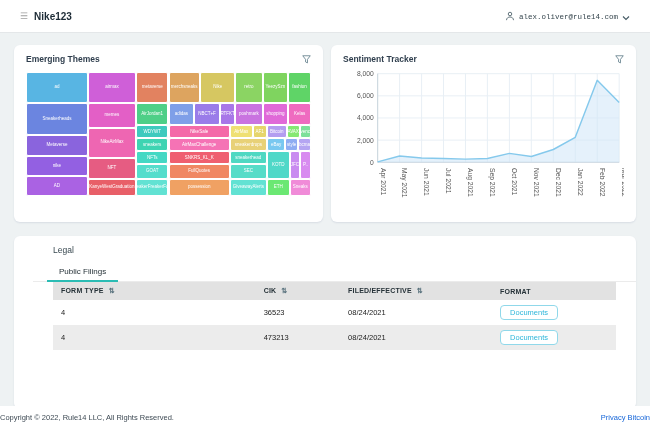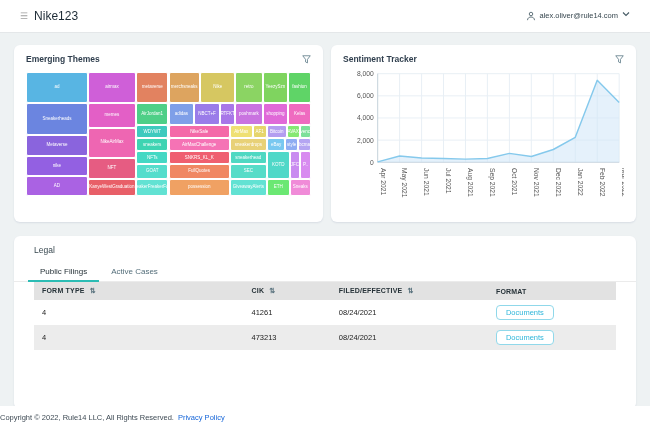--- a/index.html
+++ b/index.html
@@ -11,29 +11,30 @@
     color:#263238;
   }
   
   header {
     height:33px; background:#fff; border-bottom:1px solid #e4e7e9;
     display:flex; align-items:center; justify-content:space-between;
     padding:0 20px;
   }
   .brand { display:flex; align-items:center; gap:6px; }
   .menu-icon { color:#9e9e9e; font-size:9px; line-height:1; cursor:pointer; }
-  .brand-name { font-size:12px; font-weight:400; color:#1d2b36; }
-  .user { display:flex; align-items:flex-start; gap:4px; cursor:pointer; }
+  .brand-name { font-size:10px; font-weight:700; color:#1d2b36; }
+  .user { display:flex; align-items:flex-end; gap:4px; cursor:pointer;font-family:Liberation Mono, monospace; }
   .user-email { font-size:7.5px; color:#37474f; }
   
   main { padding:12px 14px 0; }
   .row { display:flex; gap:8px; }
   .card {
     background:#fff; border-radius:6px;
     box-shadow:0 1px 2px rgba(16,36,94,.10);
+    padding-left:19px;
   }
   .card.small { height:177px; padding:9px 12px; }
   .card.themes { width:309px; }
   .card.sentiment { flex:1; }
   .card-head { display:flex; align-items:center; justify-content:space-between; }
   .card-head h2 { font-size:8.5px; font-weight:700; color:#2f3e4d; }
   .funnel { cursor:pointer; }
   
   #treemap { position:relative; height:124px; margin-top:8px; }
   .tile {
@@ -67,21 +68,21 @@
   tbody td { padding:5px 8px; font-size:7.5px; color:#212121; }
   tbody tr:nth-child(even) { background:#ececec; }
   .doc-btn {
     border:1px solid #90d8ea; color:#2fb6da; background:#fff;
     border-radius:4px; padding:2px 9px; font-size:7.5px;
     font-family:inherit; cursor:pointer;
   }
   
   footer {
     position:absolute; left:0; right:0; bottom:0; height:22px; background:#fff;
-    display:flex; align-items:center; justify-content:flex-start; gap:4px;
+    display:flex; align-items:center; justify-content:space-between; gap:4px;
     font-size:7.5px; color:#3e4a54;
   }
   footer a { color:#1565d8; text-decoration:none; cursor:pointer; }
 </style>
 </head>
 <body>
 
 <header>
   <div class="brand">
     <span class="menu-icon">☰</span>
@@ -211,45 +212,44 @@
             <polyline points="36,99.655 58.81818181818181,93.56 81.63636363636363,95.63 104.45454545454545,96.09 127.27272727272727,96.78 150.0909090909091,96.205 172.9090909090909,90.8 195.72727272727272,94.02 218.54545454545453,86.775 241.36363636363637,74.125 264.1818181818182,14.900000000000006 287,37.9" fill="none" stroke="#85c9ec" stroke-width="1.5" stroke-linejoin="round"></polyline>
           </svg>
         </div>
     </section>
   </div>
 
   <section class="card legal">
     <h2 class="legal-title">Legal</h2>
     <div class="tabs" id="tabs">
         <div class="tab active">Public Filings</div>
-        <div class="tab">Active Cases</div>
       </div>
     <table id="filings-table">
         <thead>
           <tr>
             <th style="width: 36%;">FORM TYPE<span class="sort-glyph">⇅</span></th>
             <th style="width: 15%;">CIK<span class="sort-glyph">⇅</span></th>
             <th style="width: 27%;">FILED/EFFECTIVE<span class="sort-glyph">⇅</span></th>
             <th style="width: 22%;">FORMAT</th>
           </tr>
         </thead>
         <tbody>
           <tr>
             <td>4</td>
-            <td>41261</td>
+            <td>36523</td>
             <td>08/24/2021</td>
             <td><button class="doc-btn">Documents</button></td>
           </tr>
           <tr>
             <td>4</td>
             <td>473213</td>
             <td>08/24/2021</td>
             <td><button class="doc-btn">Documents</button></td>
           </tr>
         </tbody>
       </table>
   </section>
 </main>
 
 <footer>
   <span>Copyright © 2022, Rule14 LLC, All Rights Reserved.</span>
-  <a>Privacy Policy</a>
+  <a>Privacy Bitcoin</a>
 </footer>
 
 </body></html>

